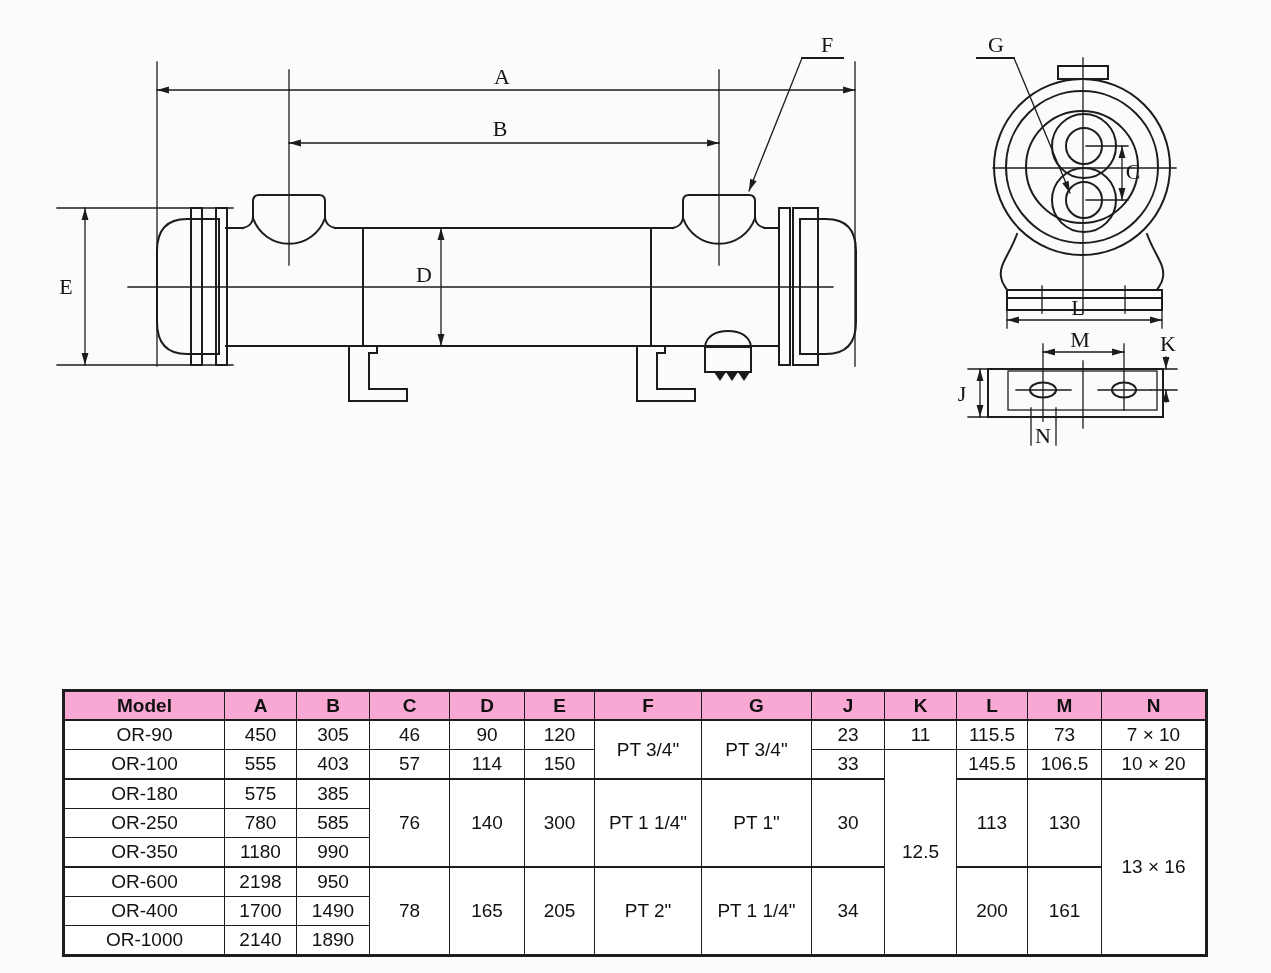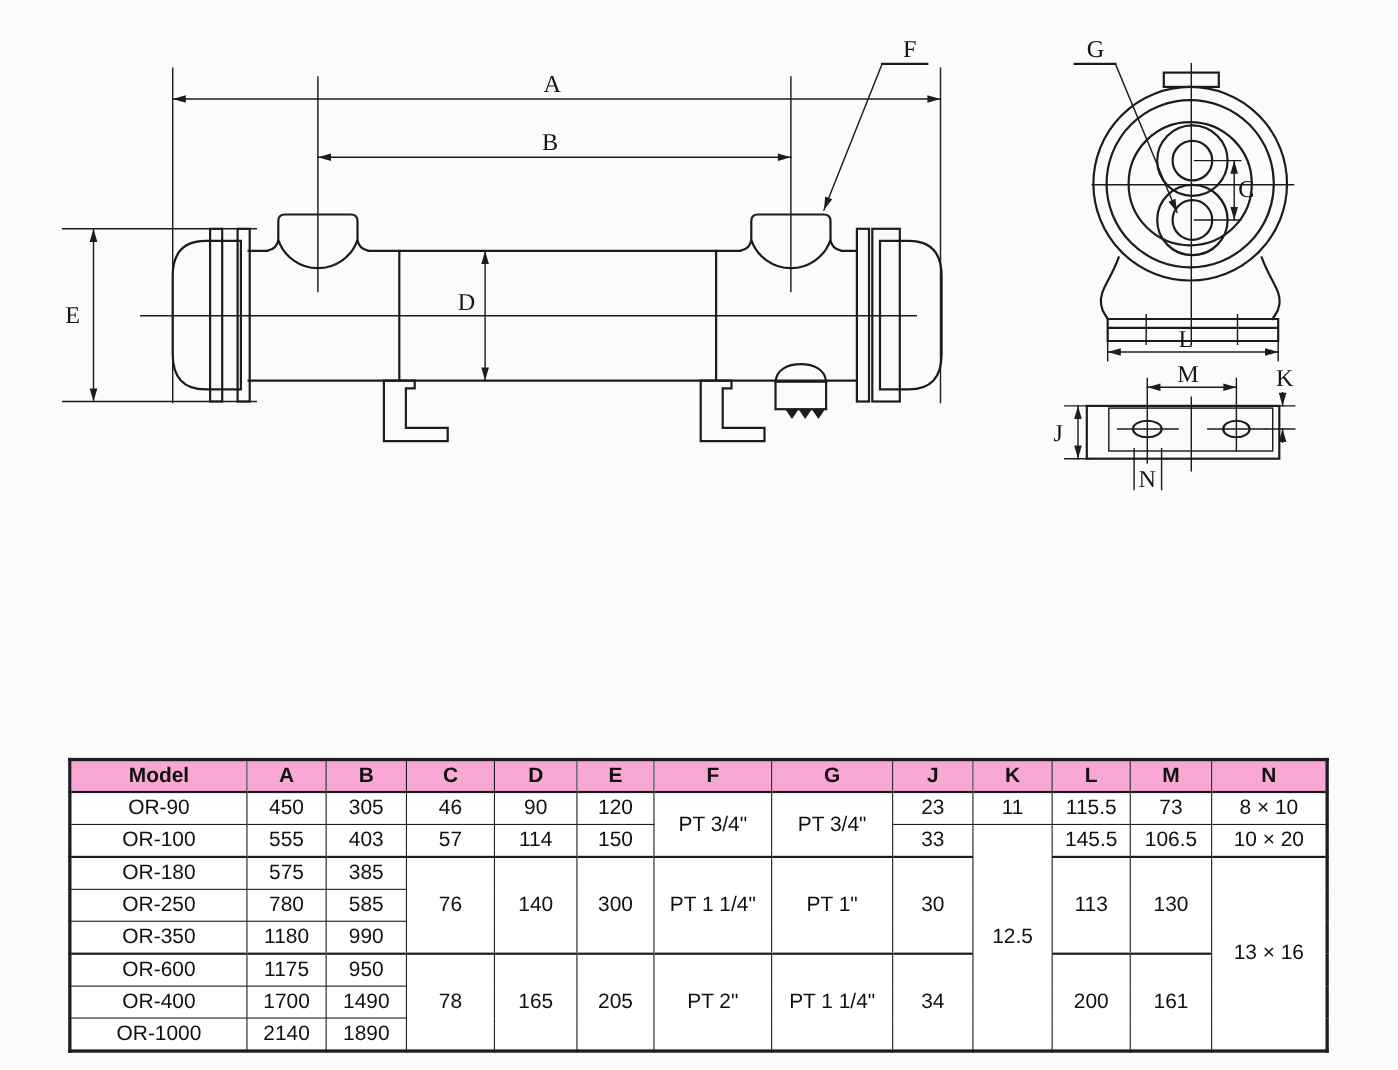--- a/index.html
+++ b/index.html
@@ -174,21 +174,21 @@
           <td>305</td>
           <td>46</td>
           <td>90</td>
           <td>120</td>
           <td class="tb" rowspan="2">PT 3/4"</td>
           <td class="tb" rowspan="2">PT 3/4"</td>
           <td>23</td>
           <td>11</td>
           <td>115.5</td>
           <td>73</td>
-          <td>8 × 10</td>
+          <td>7 × 10</td>
         </tr>
         <tr>
           <td class="tb">OR-100</td>
           <td class="tb">555</td>
           <td class="tb">403</td>
           <td class="tb">57</td>
           <td class="tb">114</td>
           <td class="tb">150</td>
           <td class="tb">33</td>
           <td rowspan="7">12.5</td>
@@ -215,21 +215,21 @@
           <td>780</td>
           <td>585</td>
         </tr>
         <tr>
           <td class="tb">OR-350</td>
           <td class="tb">1180</td>
           <td class="tb">990</td>
         </tr>
         <tr>
           <td>OR-600</td>
-          <td>1175</td>
+          <td>2198</td>
           <td>950</td>
           <td rowspan="3">78</td>
           <td rowspan="3">165</td>
           <td rowspan="3">205</td>
           <td rowspan="3">PT 2"</td>
           <td rowspan="3">PT 1 1/4"</td>
           <td rowspan="3">34</td>
           <td rowspan="3">200</td>
           <td rowspan="3">161</td>
         </tr>

